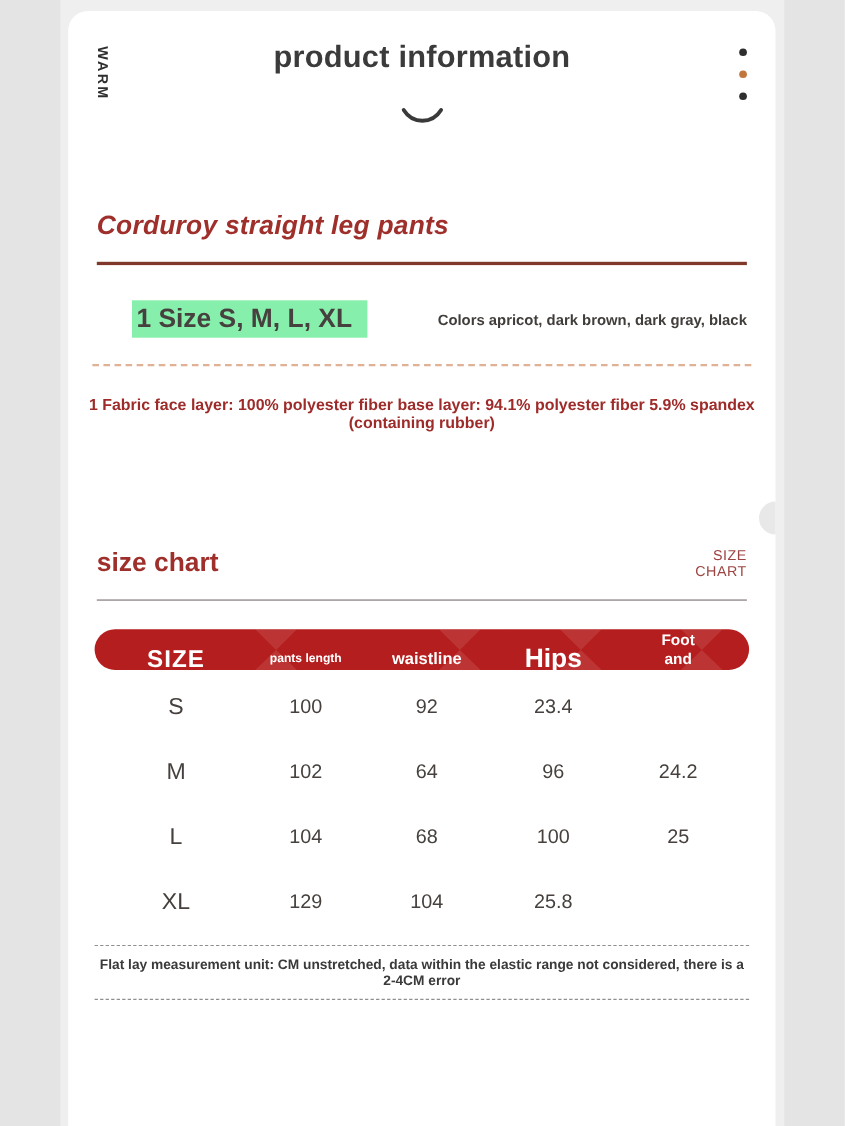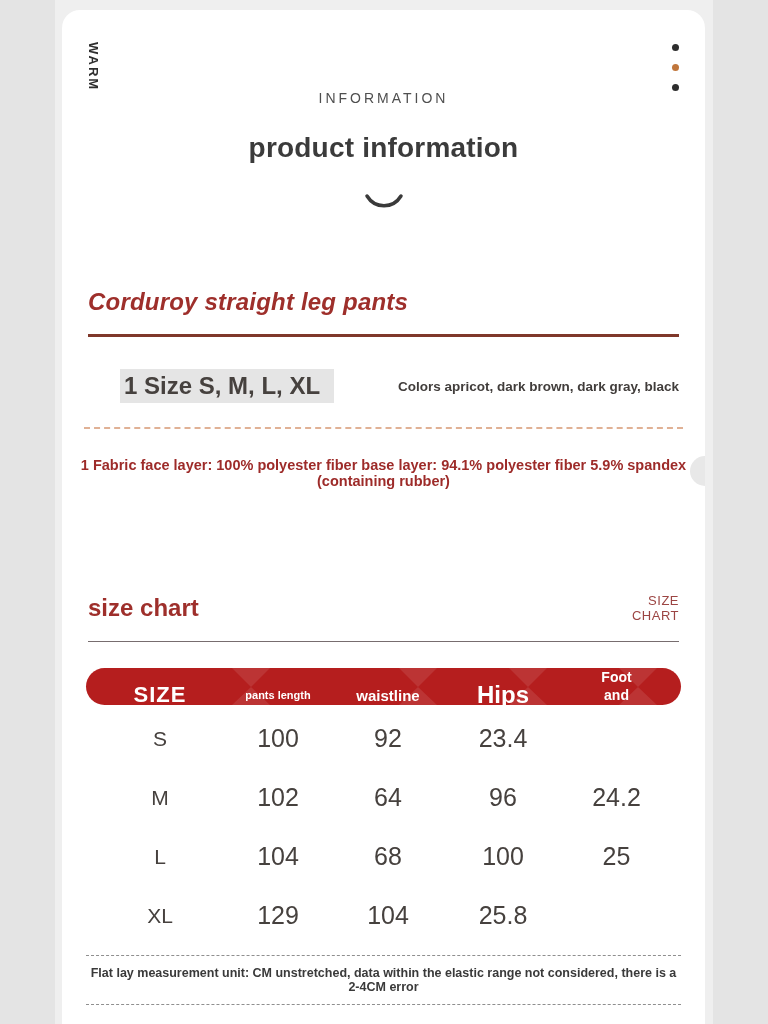--- a/index.html
+++ b/index.html
@@ -31,21 +31,21 @@
   .dot.orange{background:var(--dot-orange);}
   .notch{position:absolute;right:-15px;top:446px;width:30px;height:30px;border-radius:50%;background:#e8e8e8;}
   
   .eyebrow{padding-top:80px;text-align:center;font-size:14px;letter-spacing:3px;color:var(--ink-soft);font-weight:400;}
   .title{margin-top:26px;text-align:center;font-size:28px;font-weight:700;color:#3b3b3b;letter-spacing:0.2px;}
   .arc{display:block;margin:28px auto 0;}
   
   .product-name{margin:76px 26px 0;font-size:24px;font-weight:700;color:var(--accent-red);letter-spacing:0.2px;font-style:italic;}
   .rule{margin:18px 26px 0;height:3px;background:var(--deep-red);}
   .size-colors{margin:32px 26px 0;display:flex;align-items:center;justify-content:space-between;}
-  .size-line{margin-left:32px;font-size:24px;font-weight:700;color:var(--ink);background:#e5e5e5;padding:3px 14px 3px 4px;}
+  .size-line{margin-left:32px;font-size:24px;font-weight:700;color:var(--ink);background:#86efac;padding:3px 14px 3px 4px;}
   .colors-line{font-size:13.5px;font-weight:600;color:#413d3b;}
   .dotted{margin:24px 22px 0;border-top:2px dashed var(--dotted-tan);}
   .fabric{margin:28px 8px 0;text-align:center;font-size:14.5px;font-weight:700;color:var(--fabric-red);}
   
   .chart-head{margin:104px 26px 0;display:flex;align-items:center;justify-content:space-between;}
   .chart-heading{font-size:24px;font-weight:700;color:var(--accent-red);}
   .corner-label{text-align:right;font-size:13px;line-height:1.18;letter-spacing:0.5px;color:var(--corner-red);font-weight:400;}
   .thin-line{margin:17px 26px 0;height:1.5px;background:var(--line-gray);opacity:0.85;}
   .thead{
     position:relative;margin:26px 24px 0;height:37px;border-radius:19px;
@@ -57,21 +57,21 @@
   .bow::before{content:"";position:absolute;top:0;left:0;border-left:19px solid transparent;border-right:19px solid transparent;border-top:19px solid rgba(255,255,255,0.10);}
   .bow::after{content:"";position:absolute;bottom:0;left:0;border-left:19px solid transparent;border-right:19px solid transparent;border-bottom:18px solid rgba(255,255,255,0.10);}
   .th{position:relative;z-index:1;}
   .th-size{font-size:22px;font-weight:700;letter-spacing:1px;}
   .th-small{font-size:11px;font-weight:600;}
   .th-mid{font-size:15px;font-weight:700;}
   .th-hips{font-size:24px;font-weight:700;}
   .th-foot{font-size:14px;font-weight:600;line-height:1.3;max-width:52px;margin:0 auto;}
   .trows{margin:4px 24px 0;}
   .trow{display:grid;grid-template-columns:148fr 88fr 132fr 98fr 129fr;height:59px;align-items:center;text-align:center;}
-  .tcell{font-size:25px;color:var(--ink);}
+  .tcell{font-size:18px;color:var(--ink);}
   .tcell.first{font-size:21px;}
   
   .dashline{margin:10px 24px 0;border-top:1px dashed var(--dash-gray);}
   .note{margin:10px 24px;text-align:center;font-size:12.5px;font-weight:600;color:#3a3a3a;}
 </style>
 </head>
 <body>
 
 <div class="page-col"></div>
 
@@ -80,21 +80,20 @@
   <div class="warm">WARM</div>
 
   <div class="dots">
     <span class="dot"></span>
     <span class="dot orange"></span>
     <span class="dot"></span>
   </div>
 
   <div class="notch"></div>
 
-  <div class="eyebrow">INFORMATION</div>
   <div class="title">product information</div>
 
   <svg class="arc" width="44" height="20" viewBox="0 0 44 20">
     <path d="M5 4 C 13 17, 31 17, 39 4" fill="none" stroke="#3a3a3a" stroke-width="3.5" stroke-linecap="round"></path>
   </svg>
 
   <div class="product-name">Corduroy straight leg pants</div>
   <div class="rule"></div>
 
   <div class="size-colors">

